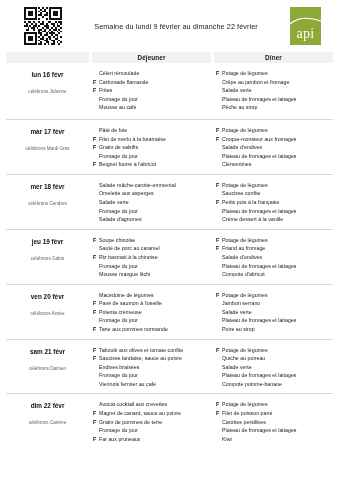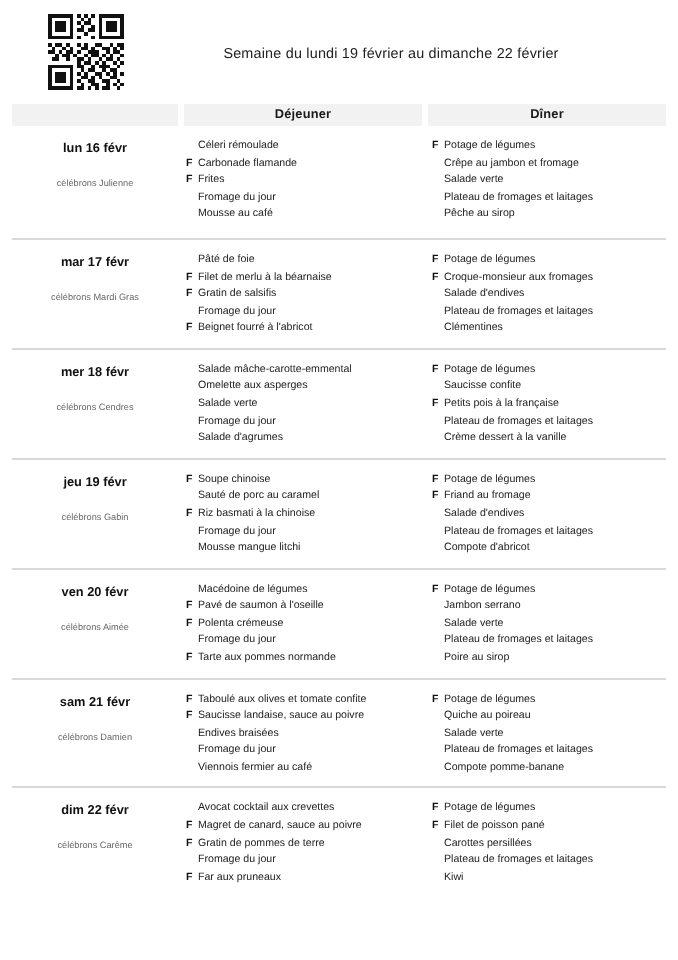--- a/index.html
+++ b/index.html
@@ -234,23 +234,29 @@
           <rect x="8" y="20" width="2" height="1"></rect>
             <rect x="11" y="20" width="1" height="1"></rect>
           <rect x="13" y="20" width="1" height="1"></rect>
             <rect x="15" y="20" width="2" height="1"></rect>
           <rect x="19" y="20" width="1" height="1"></rect>
         </g>
       </svg>
     </div>
 
     <div class="title-wrap">
-      <div class="title">Semaine du lundi 19 février au dimanche 22 février</div>
+      <div class="title">Semaine du lundi 9 février au dimanche 22 février</div>
     </div>
 
+    <div class="logo">
+      <svg class="swoosh" viewBox="0 0 31 12" preserveAspectRatio="none">
+        <path d="M0 8 C 8 1, 20 1, 31 5" stroke="#ffffff" stroke-width="1.1" fill="none"></path>
+      </svg>
+      <div class="api">api</div>
+    </div>
   </div>
 
   <div class="colhead">
     <div class="ch-day"></div>
     <div class="ch-lunch">
       <span class="ch-label">Déjeuner</span>
     </div>
     <div class="ch-dinner">
       <span class="ch-label">Dîner</span>
     </div>

